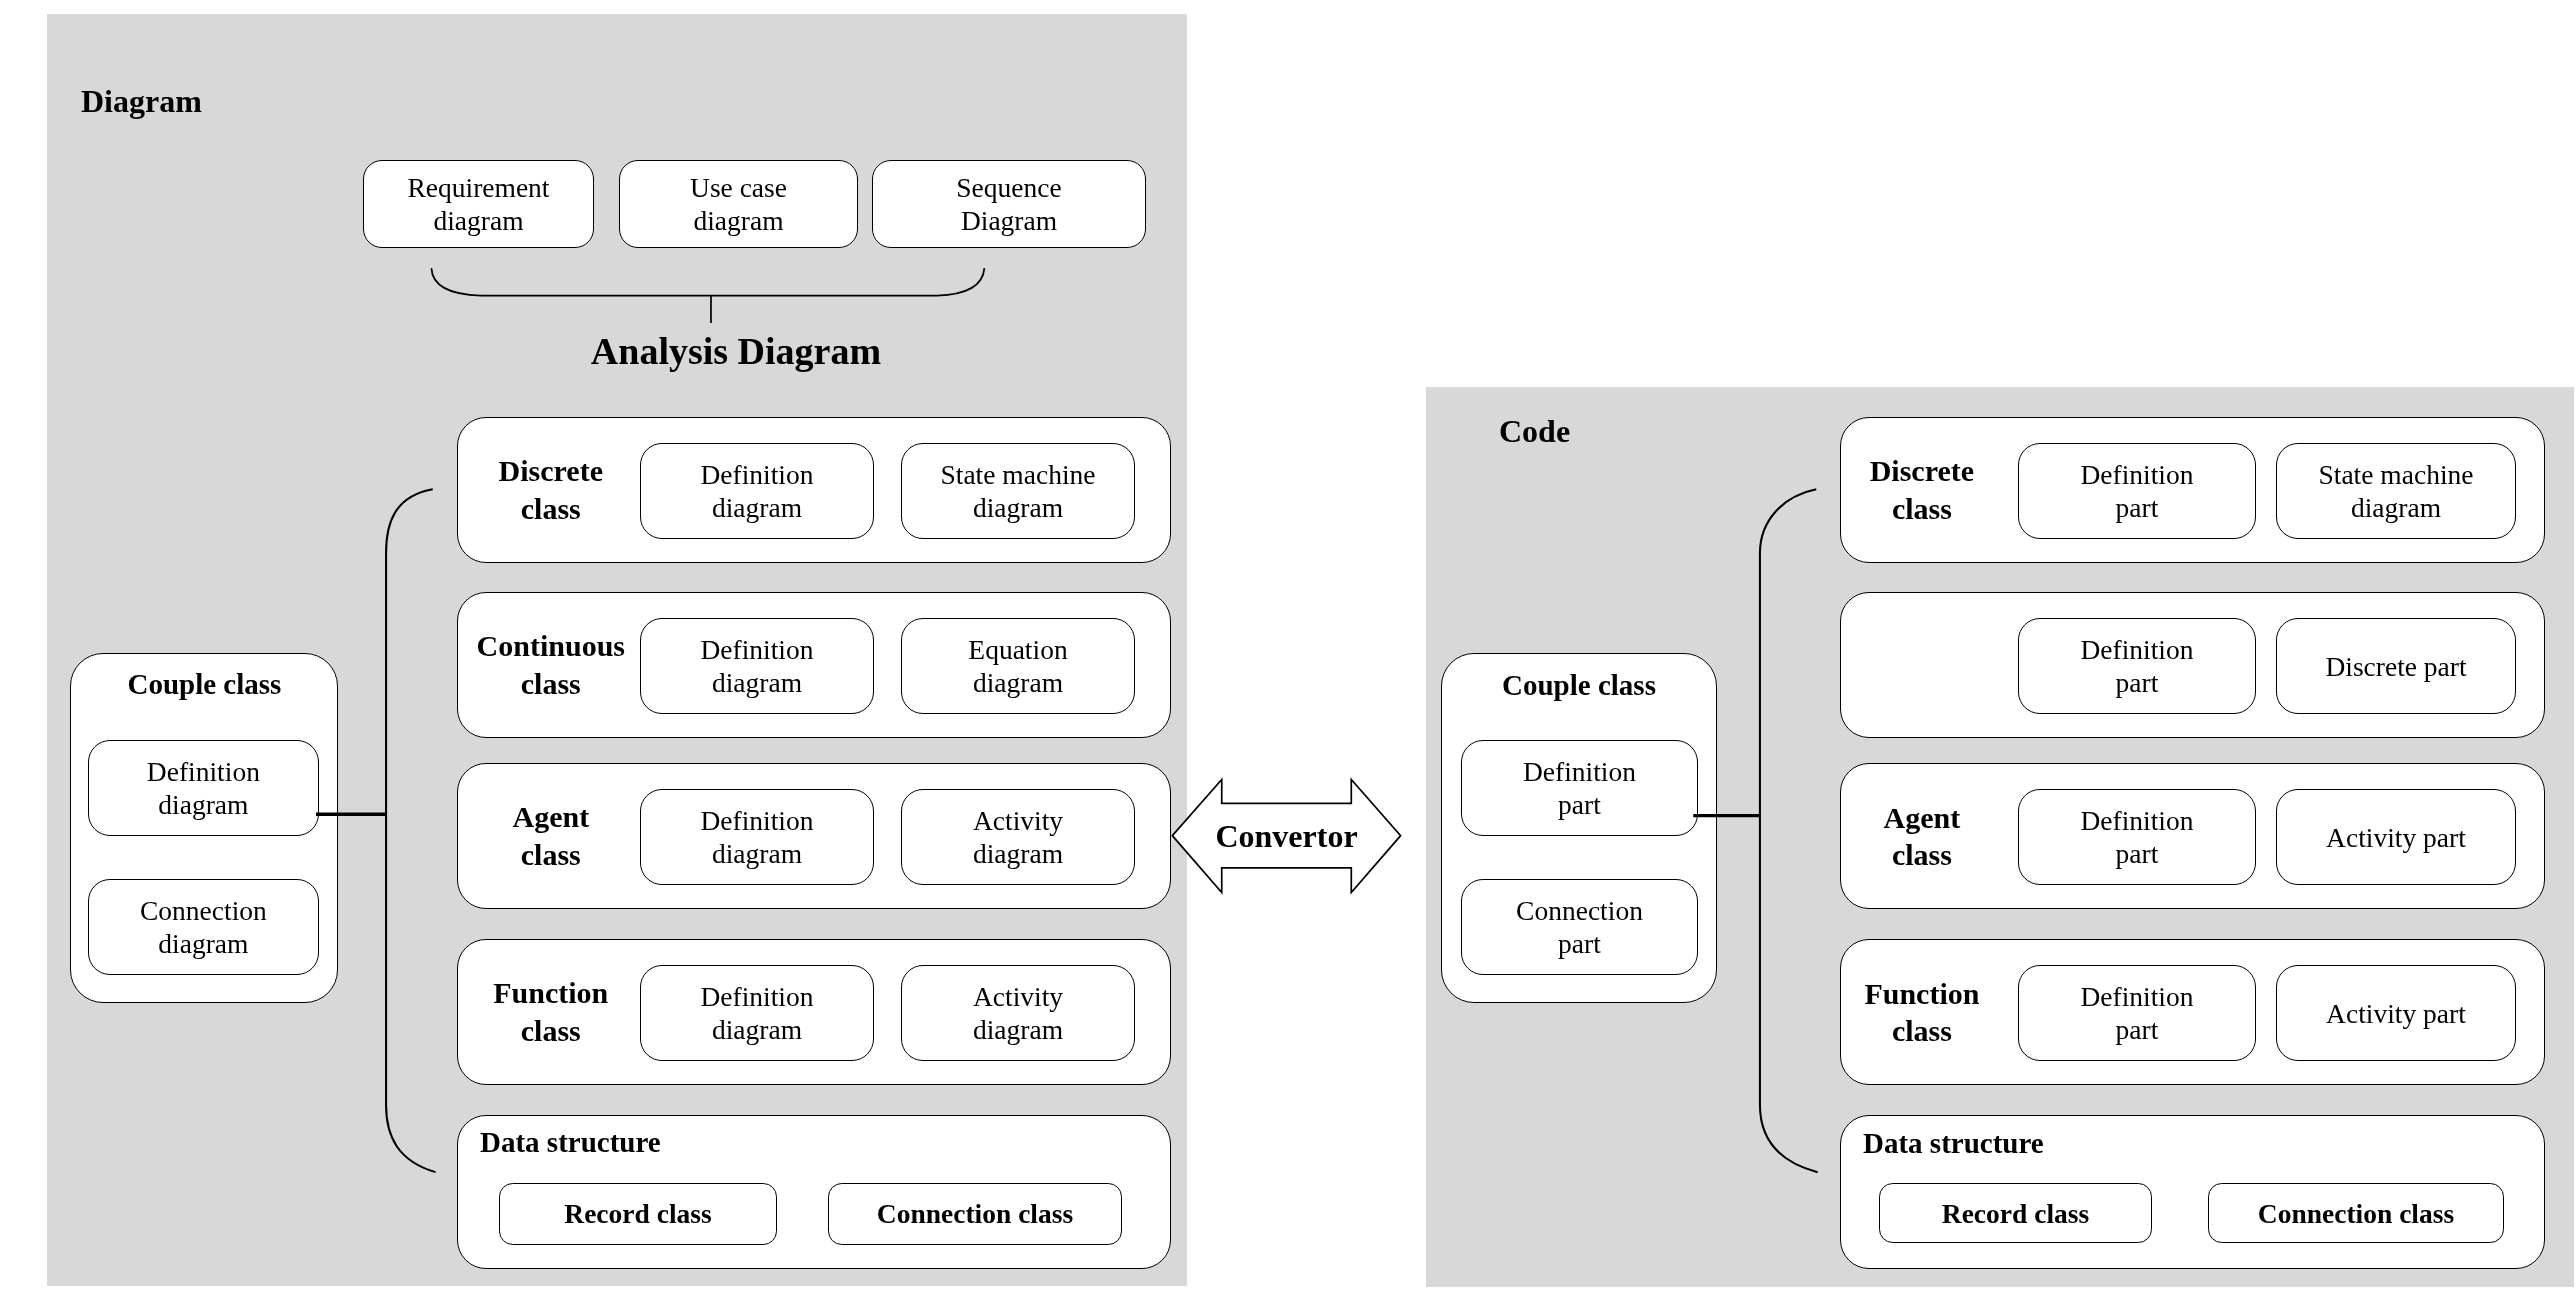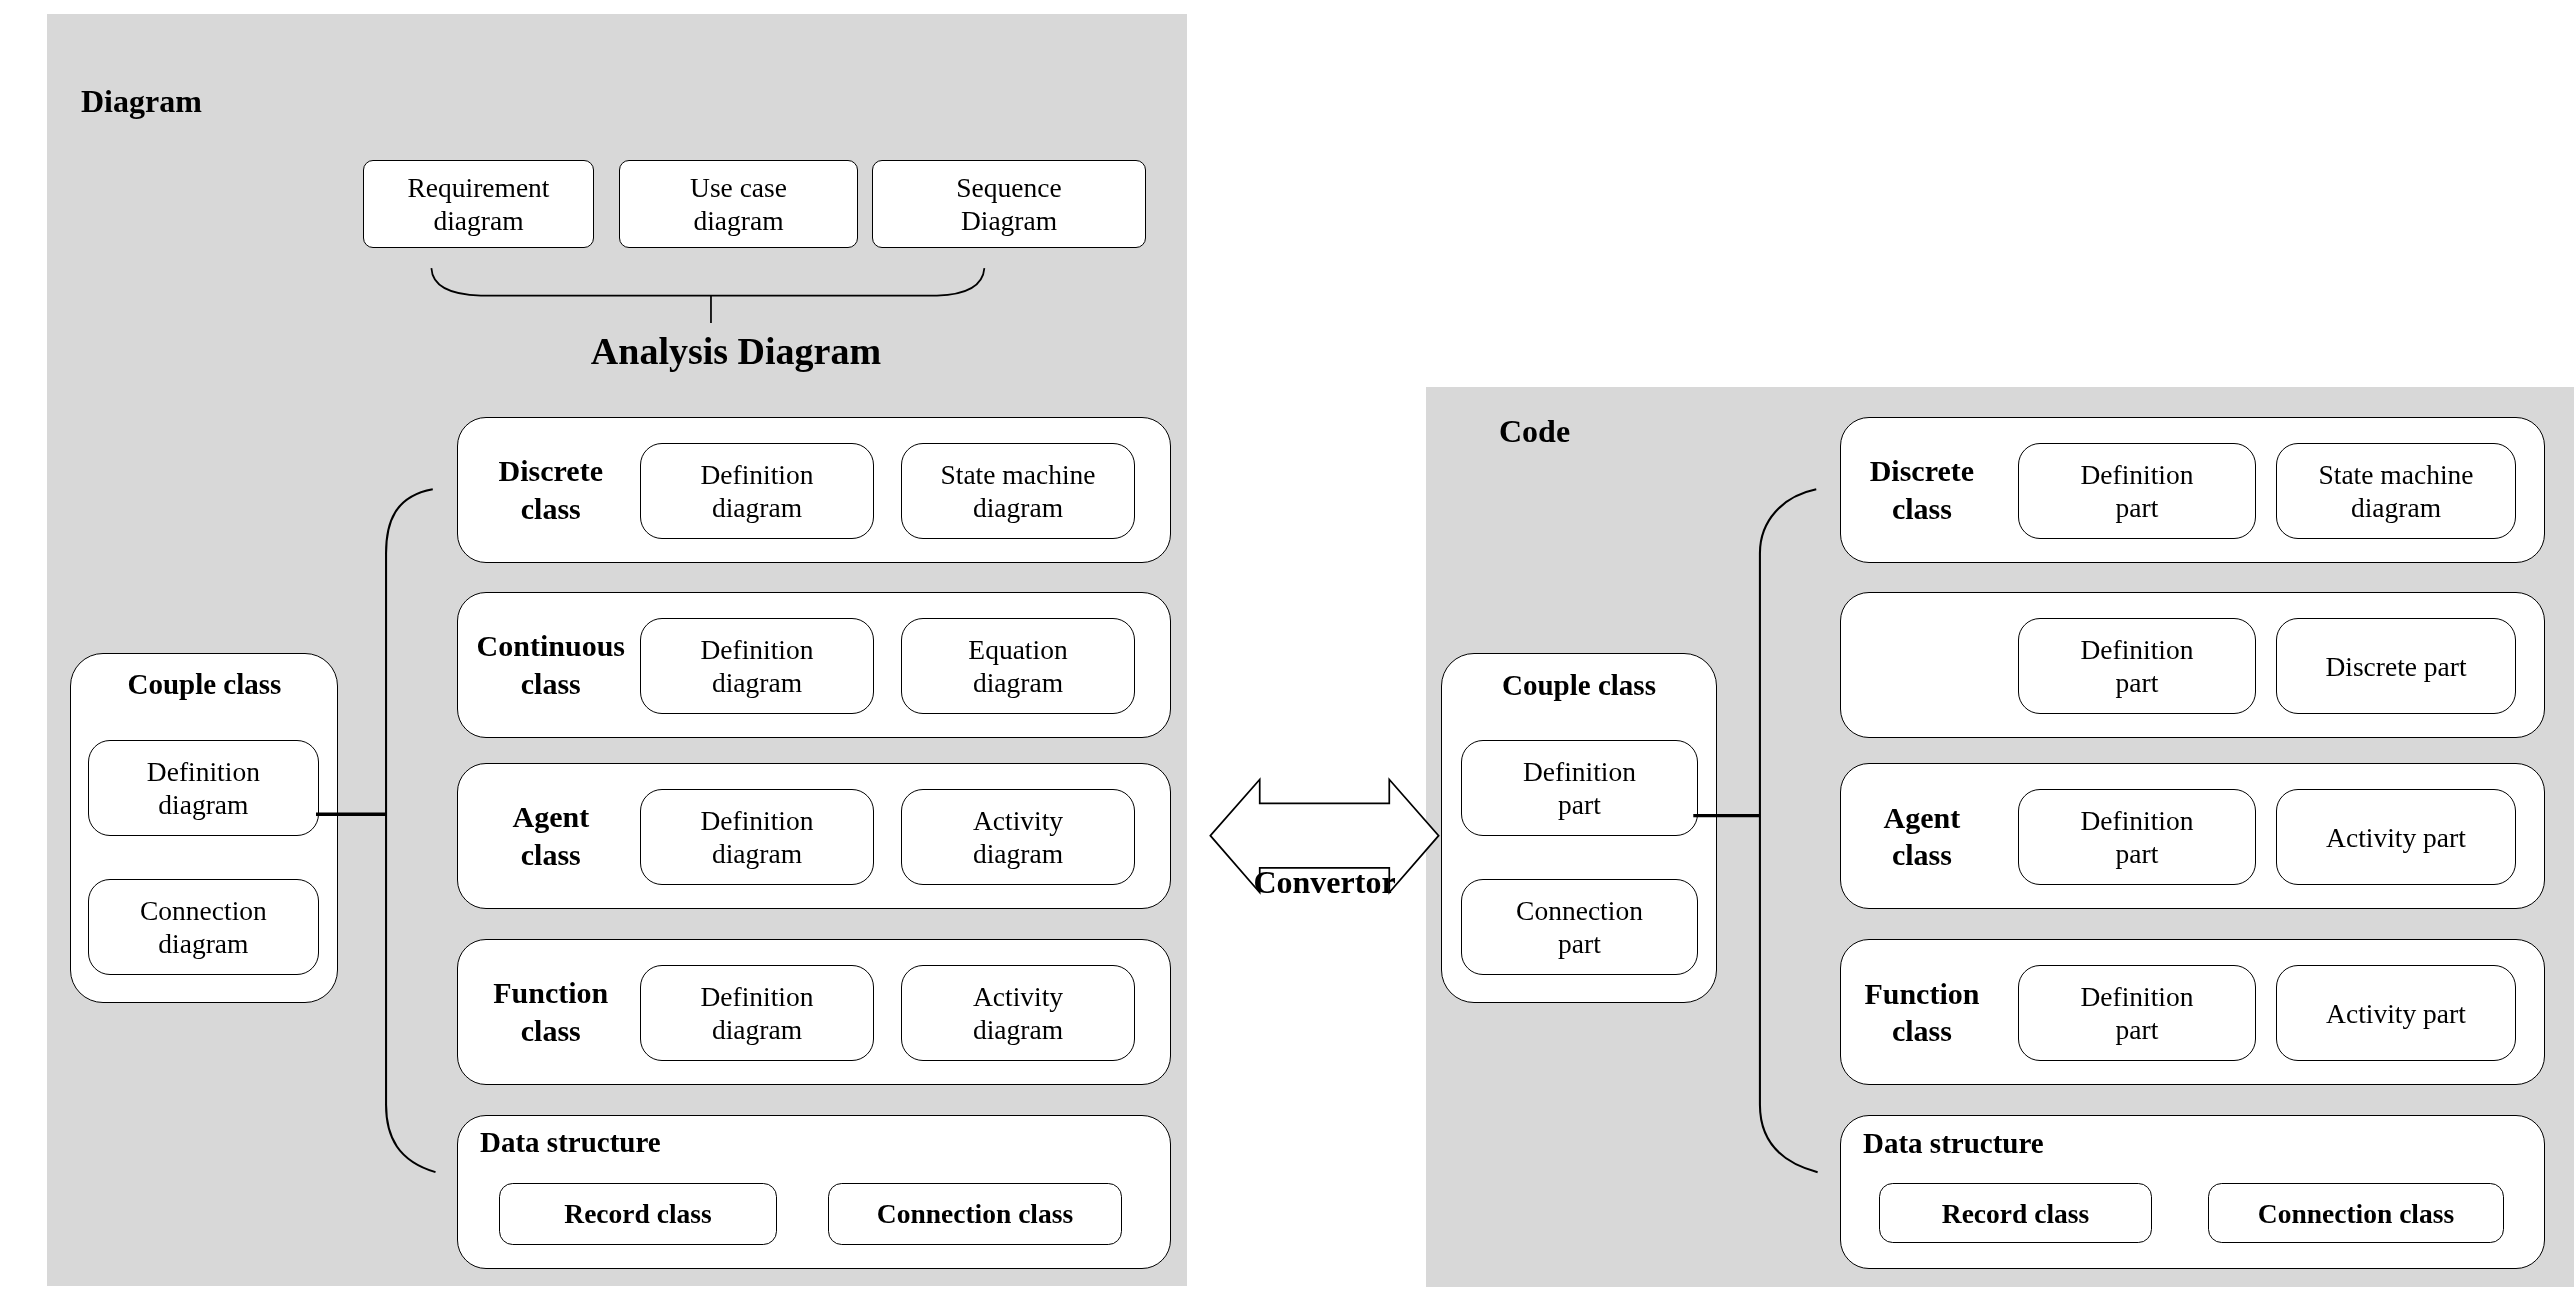--- a/index.html
+++ b/index.html
@@ -15,35 +15,35 @@
     font-family:"Liberation Serif","DejaVu Serif",serif;
     color:#000;
   }
   .panel{position:absolute;background:var(--panel-bg);margin-left:24px;}
   .panel-title{position:absolute;font-weight:bold;font-size:32px;white-space:nowrap;}
   .wbox{
     position:absolute;background:var(--box-bg);border:1.4px solid var(--line);
     display:flex;align-items:center;justify-content:center;
     text-align:center;font-size:27.5px;line-height:1.2;white-space:pre-line;
   }
-  .topbox{border-radius:10px;padding:0 2px;}
+  .topbox{border-radius:19px;padding:0 2px;}
   .rowbox{border-radius:29px;}
   .row-label{
     position:absolute;top:0;bottom:0;display:flex;align-items:center;justify-content:center;
     font-weight:bold;font-size:30px;line-height:1.25;text-align:center;white-space:pre-line;
   }
   .innerbox{border-radius:22px;padding:0 20.6px;}
   .databox{border-radius:13.7px;font-weight:bold;white-space:nowrap;}
   .data-header{position:absolute;font-weight:bold;font-size:29px;white-space:nowrap;}
   .couplebox{border-radius:33px;}
   .couple-title{position:absolute;left:0;right:0;top:13.7px;text-align:center;font-weight:bold;font-size:29px;}
   .analysis-label{position:absolute;transform:translateX(-50%);font-weight:bold;font-size:38px;white-space:nowrap;}
   .overlay{position:absolute;left:0;top:0;pointer-events:none;}
-  .convertor{position:absolute;left:1209px;top:771px;width:231px;height:130px;
-    display:flex;align-items:flex-end;justify-content:center;}
+  .convertor{position:absolute;left:1171px;top:771px;width:231px;height:130px;
+    display:flex;align-items:center;justify-content:center;}
   .convertor svg{position:absolute;left:0;top:0;}
   .convertor-label{position:relative;font-weight:bold;font-size:32px;}
 </style>
 </head>
 <body>
 
 <div class="panel" style="left:23px;top:13.7px;width:1140px;height:1272px;">
 
   <div class="panel-title" style="left:34px;top:69px;">Diagram</div>
 

